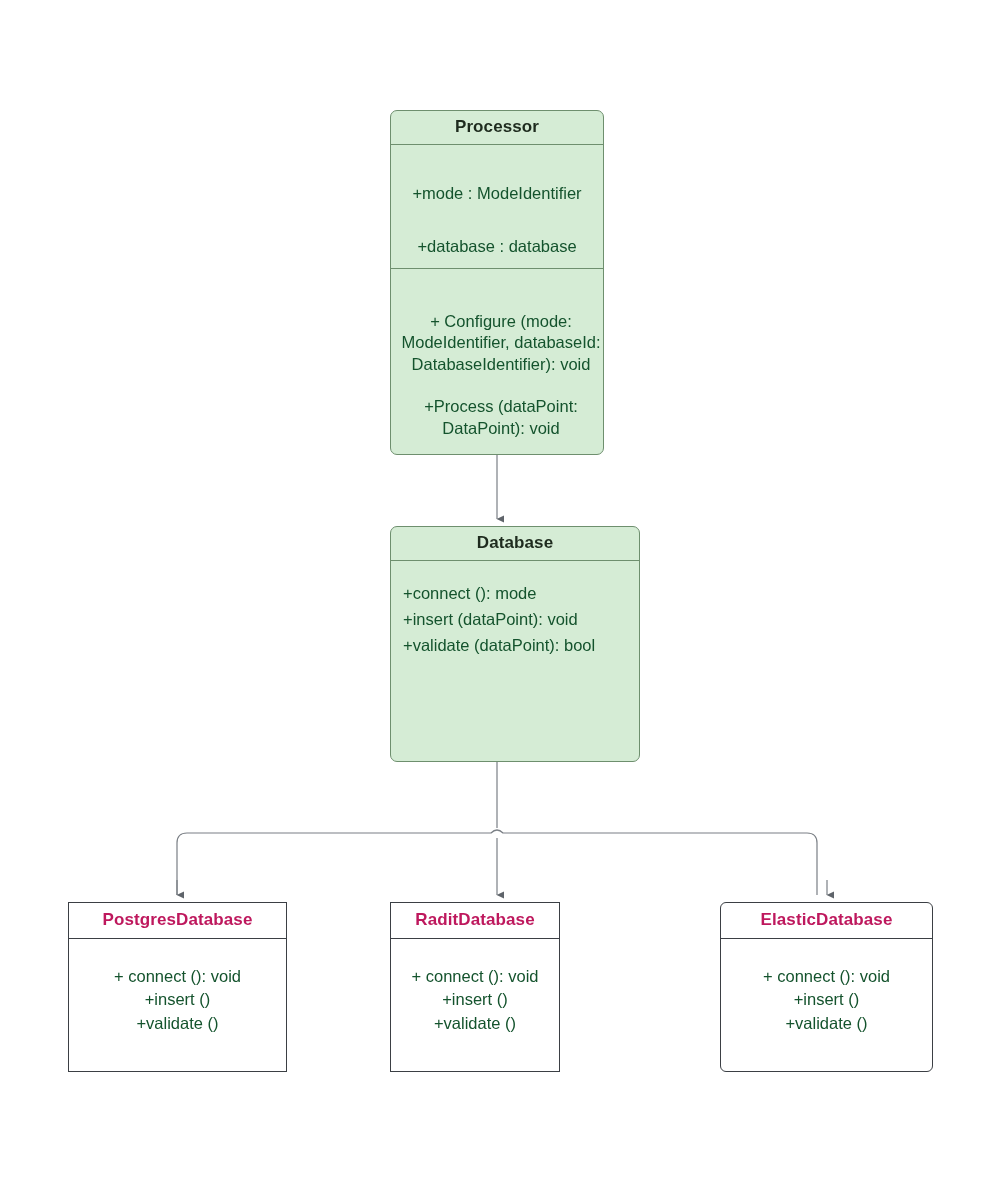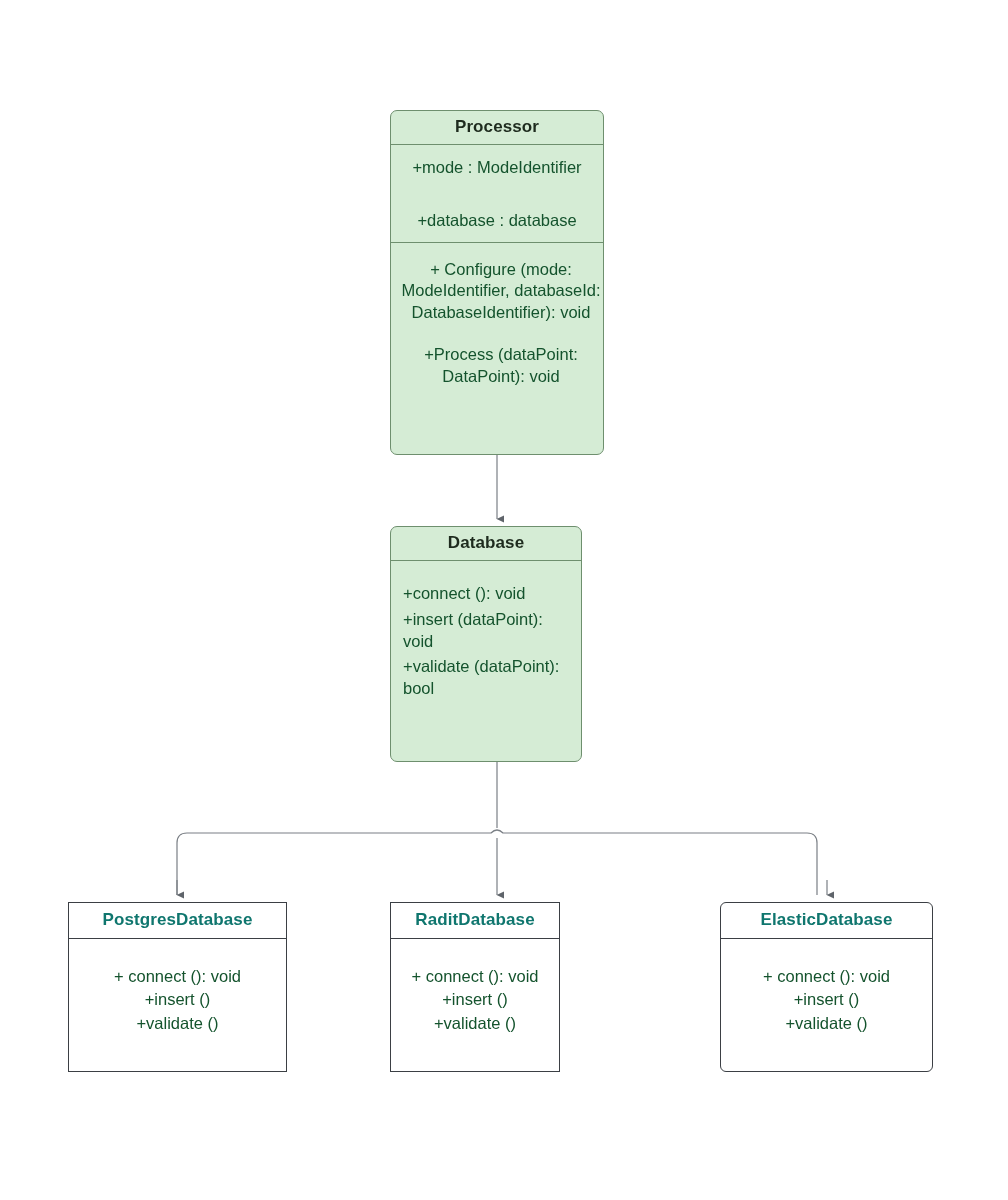--- a/index.html
+++ b/index.html
@@ -37,21 +37,21 @@
     border-radius: 7px;
   }
   .uml-class.plain {
     background: #ffffff;
     border: 1.6px solid #3b3f44;
     border-radius: 0;
   }
   .class-title {
     font-weight: bold;
     text-align: center;
-    color: #0f766e;
+    color: #be185d;
     letter-spacing: 0.1px;
   }
   .green .class-title {
     font-size: 17px;
     padding: 6px 6px 7px 6px;
     border-bottom: 1.4px solid #6e8f6e;
     color: #1e2b1e;
   }
   .plain .class-title {
     font-size: 17px;
@@ -93,22 +93,22 @@
   .compartment.ops-center .member + .member {
     margin-top: 20px;
   }
   .compartment.ops-left .member + .member {
     margin-top: 4px;
   }
   .compartment.ops-plain .member + .member {
     margin-top: 0;
   }
   
-  #cls-processor { left: 390px; top: 110px; width: 214px; height: 345px; }
-  #cls-database  { left: 390px; top: 526px; width: 192px; height: 236px; justify-content: flex-end; }
+  #cls-processor { left: 390px; top: 110px; width: 214px; height: 345px; gap: 26px; }
+  #cls-database  { left: 390px; top: 526px; width: 250px; height: 236px; justify-content: flex-end; }
   #cls-postgres  { left: 68px;  top: 902px; width: 219px; height: 170px; }
   #cls-radit     { left: 390px; top: 902px; width: 170px; height: 170px; }
   #cls-elastic   { left: 720px; top: 902px; width: 213px; height: 170px; border-radius: 6px; }
 </style>
 </head>
 <body>
 
 <div id="canvas">
 
   <svg class="connectors" viewBox="0 0 1008 1200" xmlns="http://www.w3.org/2000/svg">
@@ -140,21 +140,21 @@
     </div>
     <div class="compartment ops-center">
       <span class="member">+ Configure (mode: ModeIdentifier, databaseId: DatabaseIdentifier): void</span>
       <span class="member">+Process (dataPoint: DataPoint): void</span>
     </div>
   </div>
 
   <div class="uml-class green" id="cls-database">
     <div class="class-title">Database</div>
     <div class="compartment ops-left">
-      <span class="member">+connect (): void</span>
+      <span class="member">+connect (): mode</span>
       <span class="member">+insert (dataPoint): void</span>
       <span class="member">+validate (dataPoint): bool</span>
     </div>
   </div>
 
   <div class="uml-class plain" id="cls-postgres">
     <div class="class-title">PostgresDatabase</div>
     <div class="compartment ops-plain">
       <span class="member">+ connect (): void</span>
       <span class="member">+insert ()</span>

